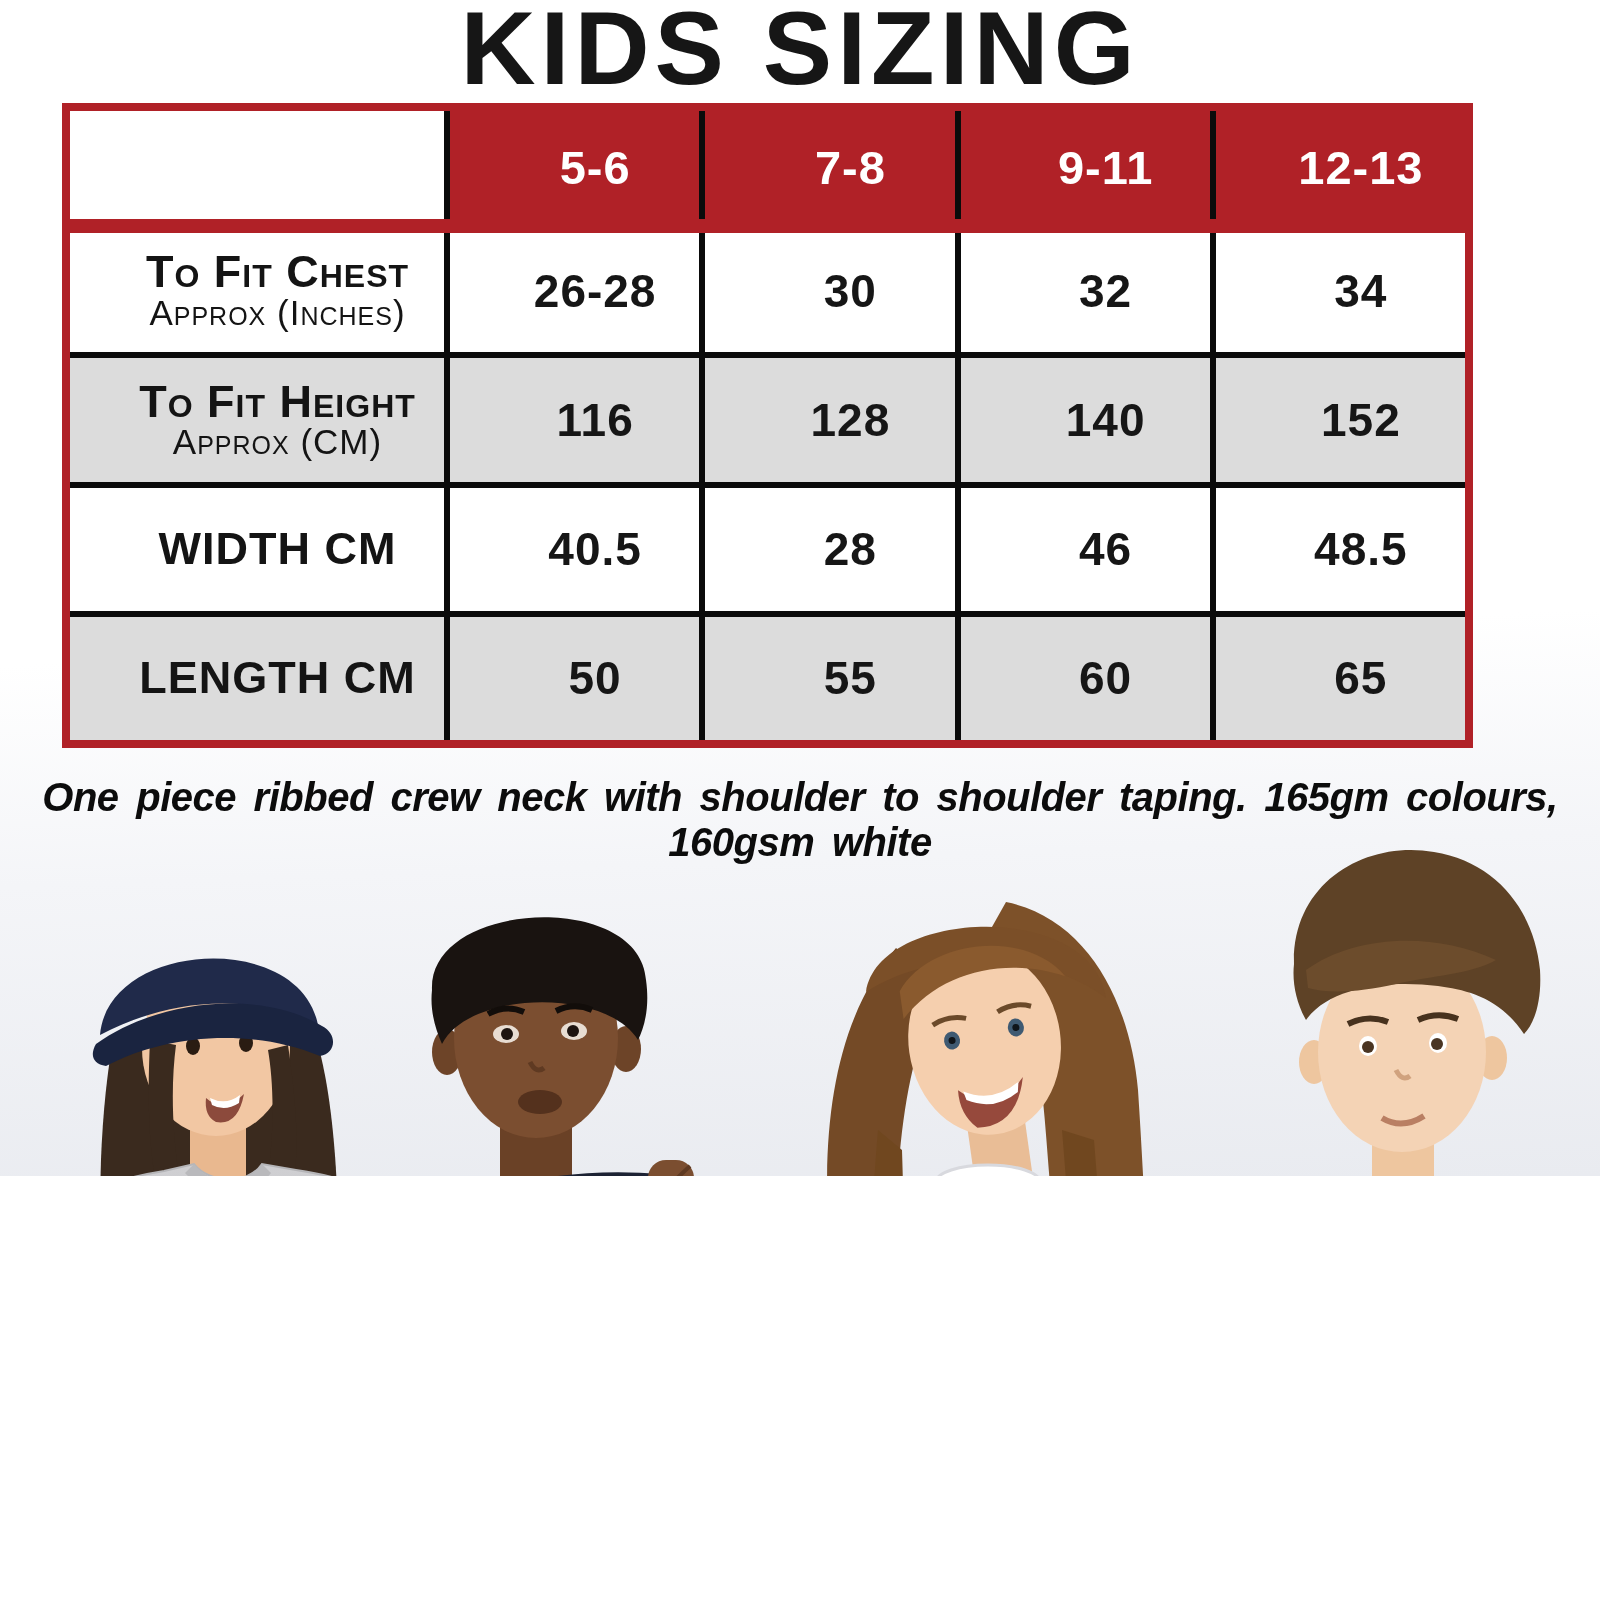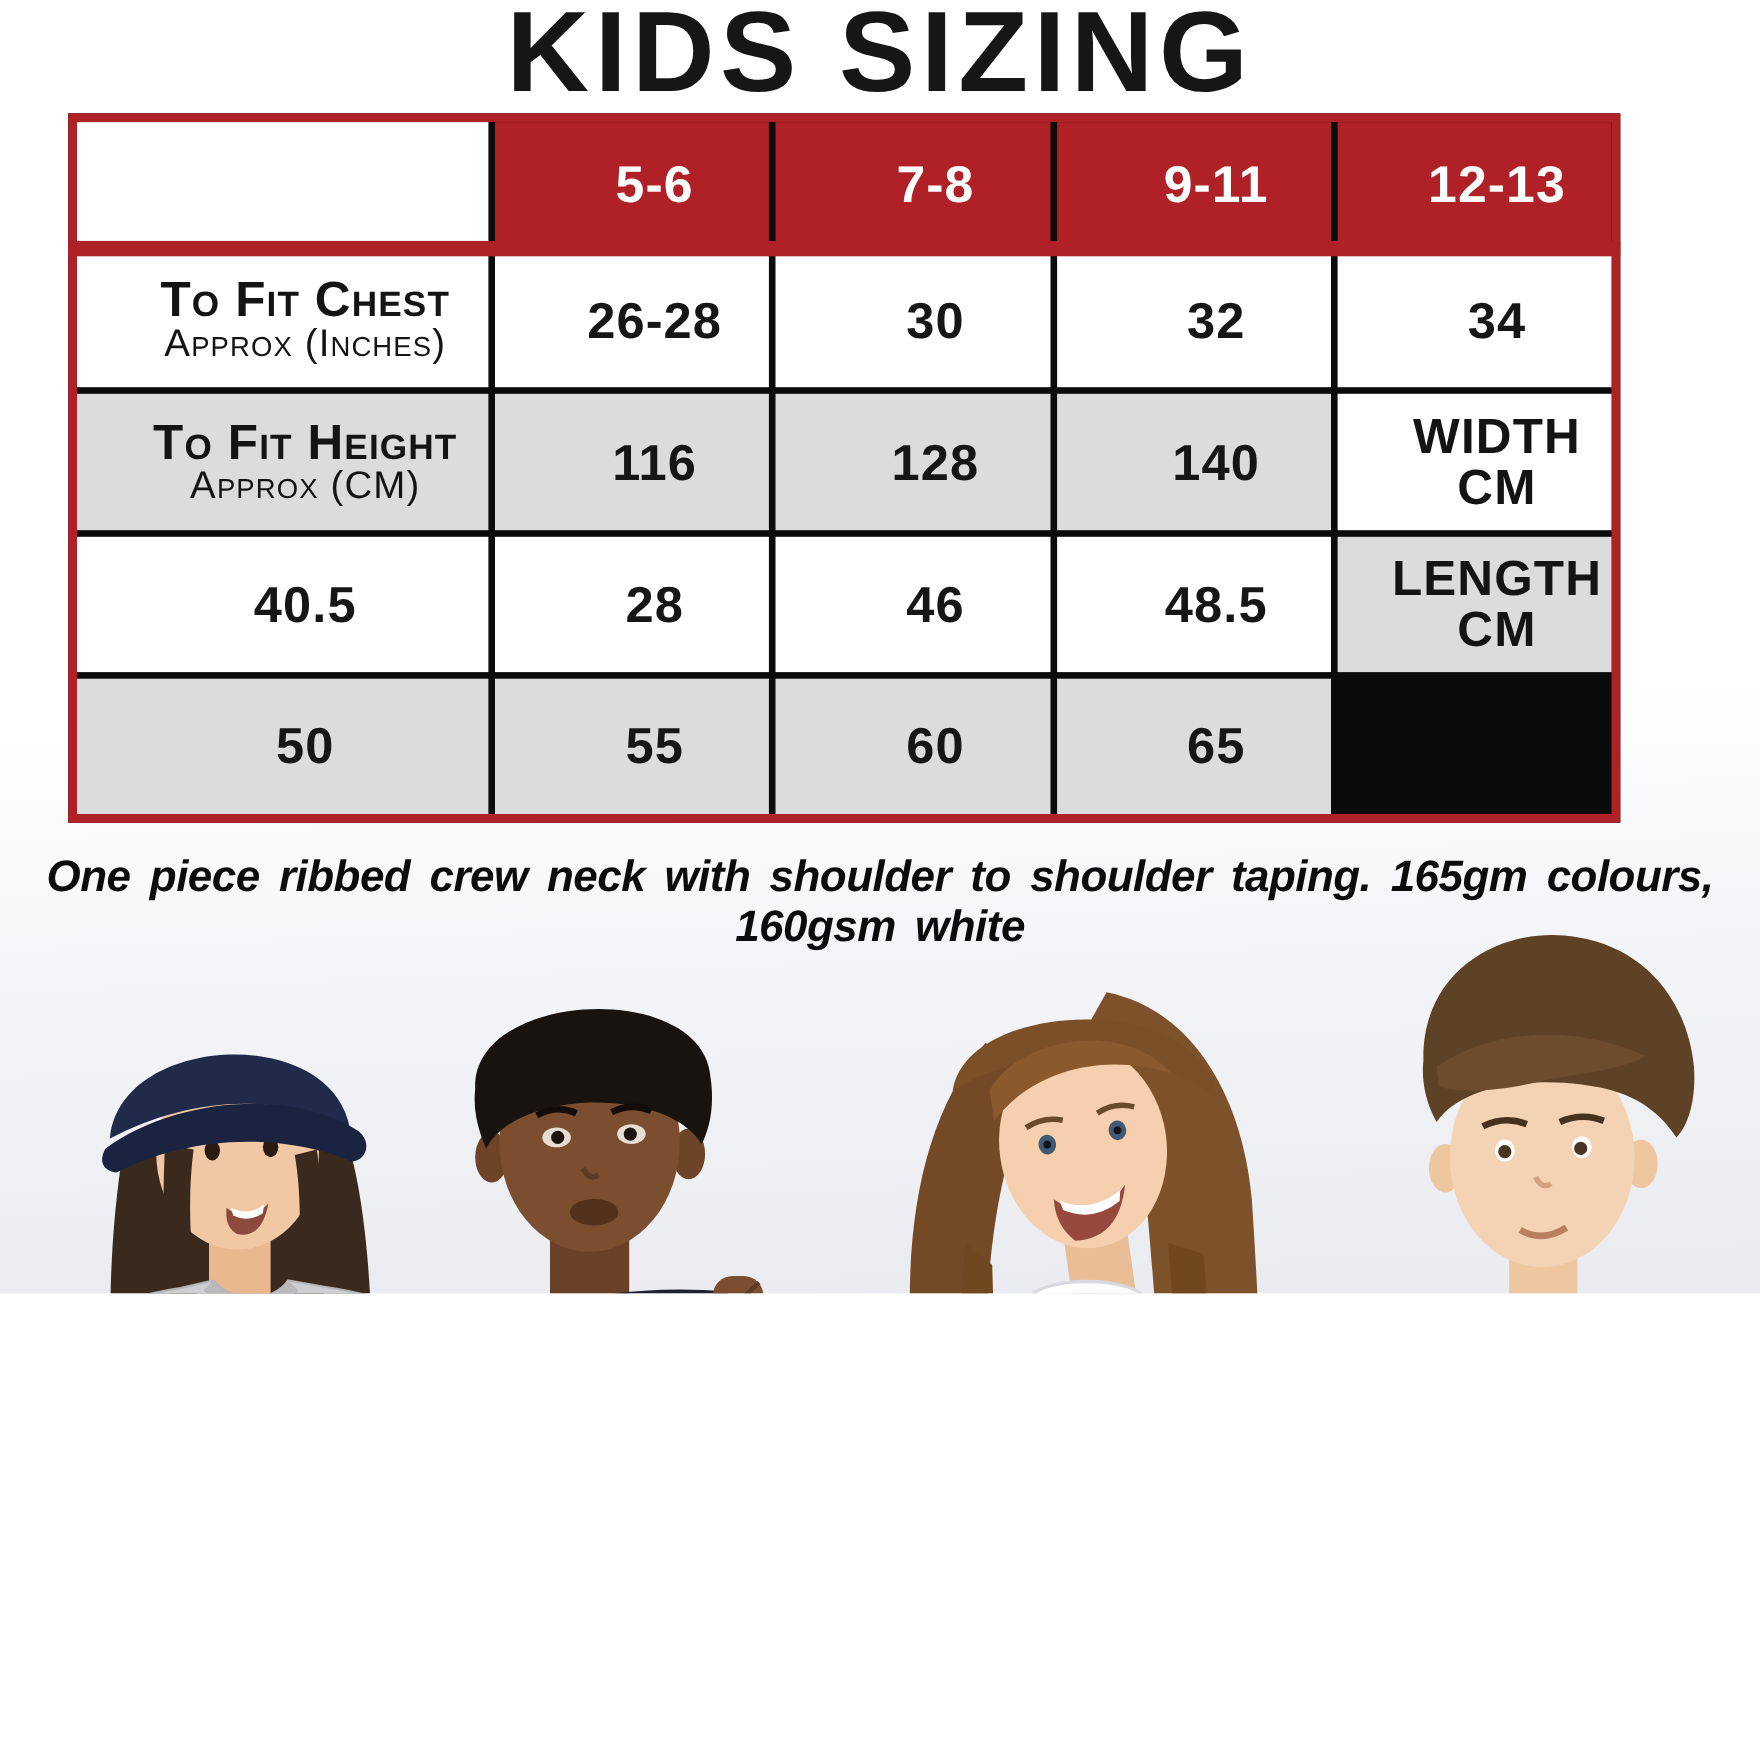--- a/index.html
+++ b/index.html
@@ -76,20 +76,21 @@
     <div class="cell vcell r-white">32</div>
     <div class="cell vcell r-white">34</div>
 
     <div class="cell lcell r-grey">
       <span class="l1">To Fit Height</span>
       <span class="l2">Approx (CM)</span>
     </div>
     <div class="cell vcell r-grey">116</div>
     <div class="cell vcell r-grey">128</div>
     <div class="cell vcell r-grey">140</div>
+    <div class="cell vcell r-grey">152</div>
 
     <div class="cell lcell r-white">
       <span class="l1">WIDTH CM</span>
 
     </div>
     <div class="cell vcell r-white">40.5</div>
     <div class="cell vcell r-white">28</div>
     <div class="cell vcell r-white">46</div>
     <div class="cell vcell r-white">48.5</div>
 

